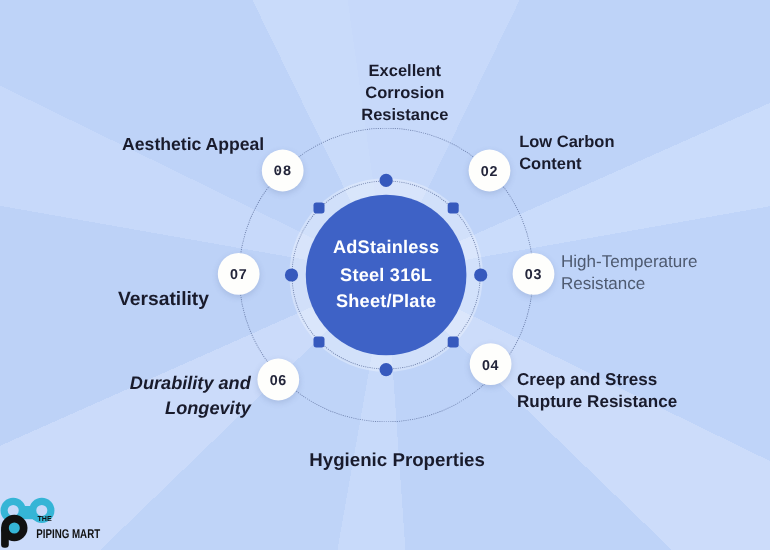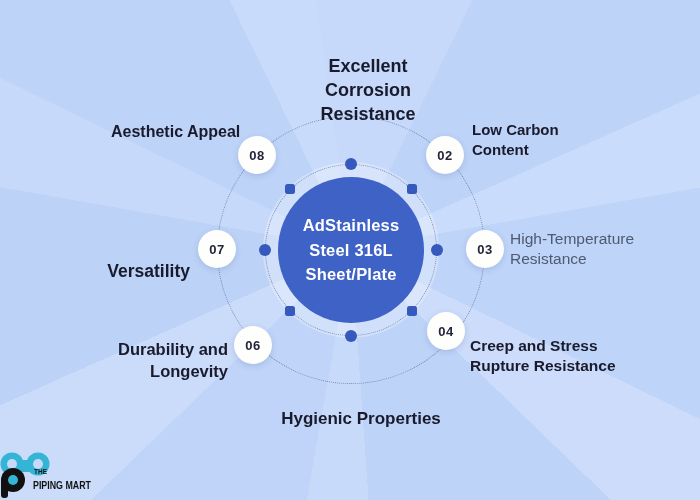--- a/index.html
+++ b/index.html
@@ -38,28 +38,28 @@
   .m-se{left:407px;top:306px;} .m-sw{left:285px;top:306px;}
   .badge{
     position:absolute;width:38px;height:38px;border-radius:50%;background:#fefefc;z-index:3;
     display:flex;align-items:center;justify-content:center;
     font-size:13px;font-weight:700;color:#23253a;letter-spacing:0.6px;
     box-shadow:0 2px 6px rgba(70,90,140,0.20);
   }
   .b-01{left:332px;top:98px;}  .b-02{left:426px;top:136px;}
   .b-03{left:466px;top:230px;} .b-04{left:427px;top:312px;}
   .b-05{left:332px;top:366px;} .b-06{left:234px;top:326px;}
-  .b-07{left:198px;top:230px;} .b-08{left:238px;top:136px;}
+  .b-07{left:198px;top:230px;} .b-08{left:238px;top:136px;font-family:Liberation Mono, monospace;}
   .lbl{position:absolute;white-space:pre-line;font-weight:700;color:#191b2c;line-height:1.32;z-index:3;}
-  .lbl-01{left:288px;top:55px;width:160px;text-align:center;font-size:18px;}
+  .lbl-01{left:288px;top:55px;width:160px;text-align:center;font-size:15px;}
   .lbl-02{left:472px;top:120px;font-size:15px;}
   .lbl-03{left:510px;top:229px;font-size:15.5px;font-weight:400;color:#4e5a70;}
   .lbl-04{left:470px;top:336px;font-size:15.5px;}
   .lbl-05{left:251px;top:408px;width:220px;text-align:center;font-size:17px;}
-  .lbl-06{right:472px;top:339px;text-align:right;font-size:16.5px;}
+  .lbl-06{right:472px;top:339px;text-align:right;font-size:16.5px;font-style:italic;}
   .lbl-07{right:510px;top:224px;font-size:17.5px;margin-top:36px;}
   .lbl-08{left:111px;top:121px;font-size:16px;}
   .logo{position:absolute;left:0;top:445px;width:102px;height:55px;z-index:4;}
 </style>
 </head>
 <body>
 
 <div class="stage">
 
   <div class="ring ring-outer"></div>

